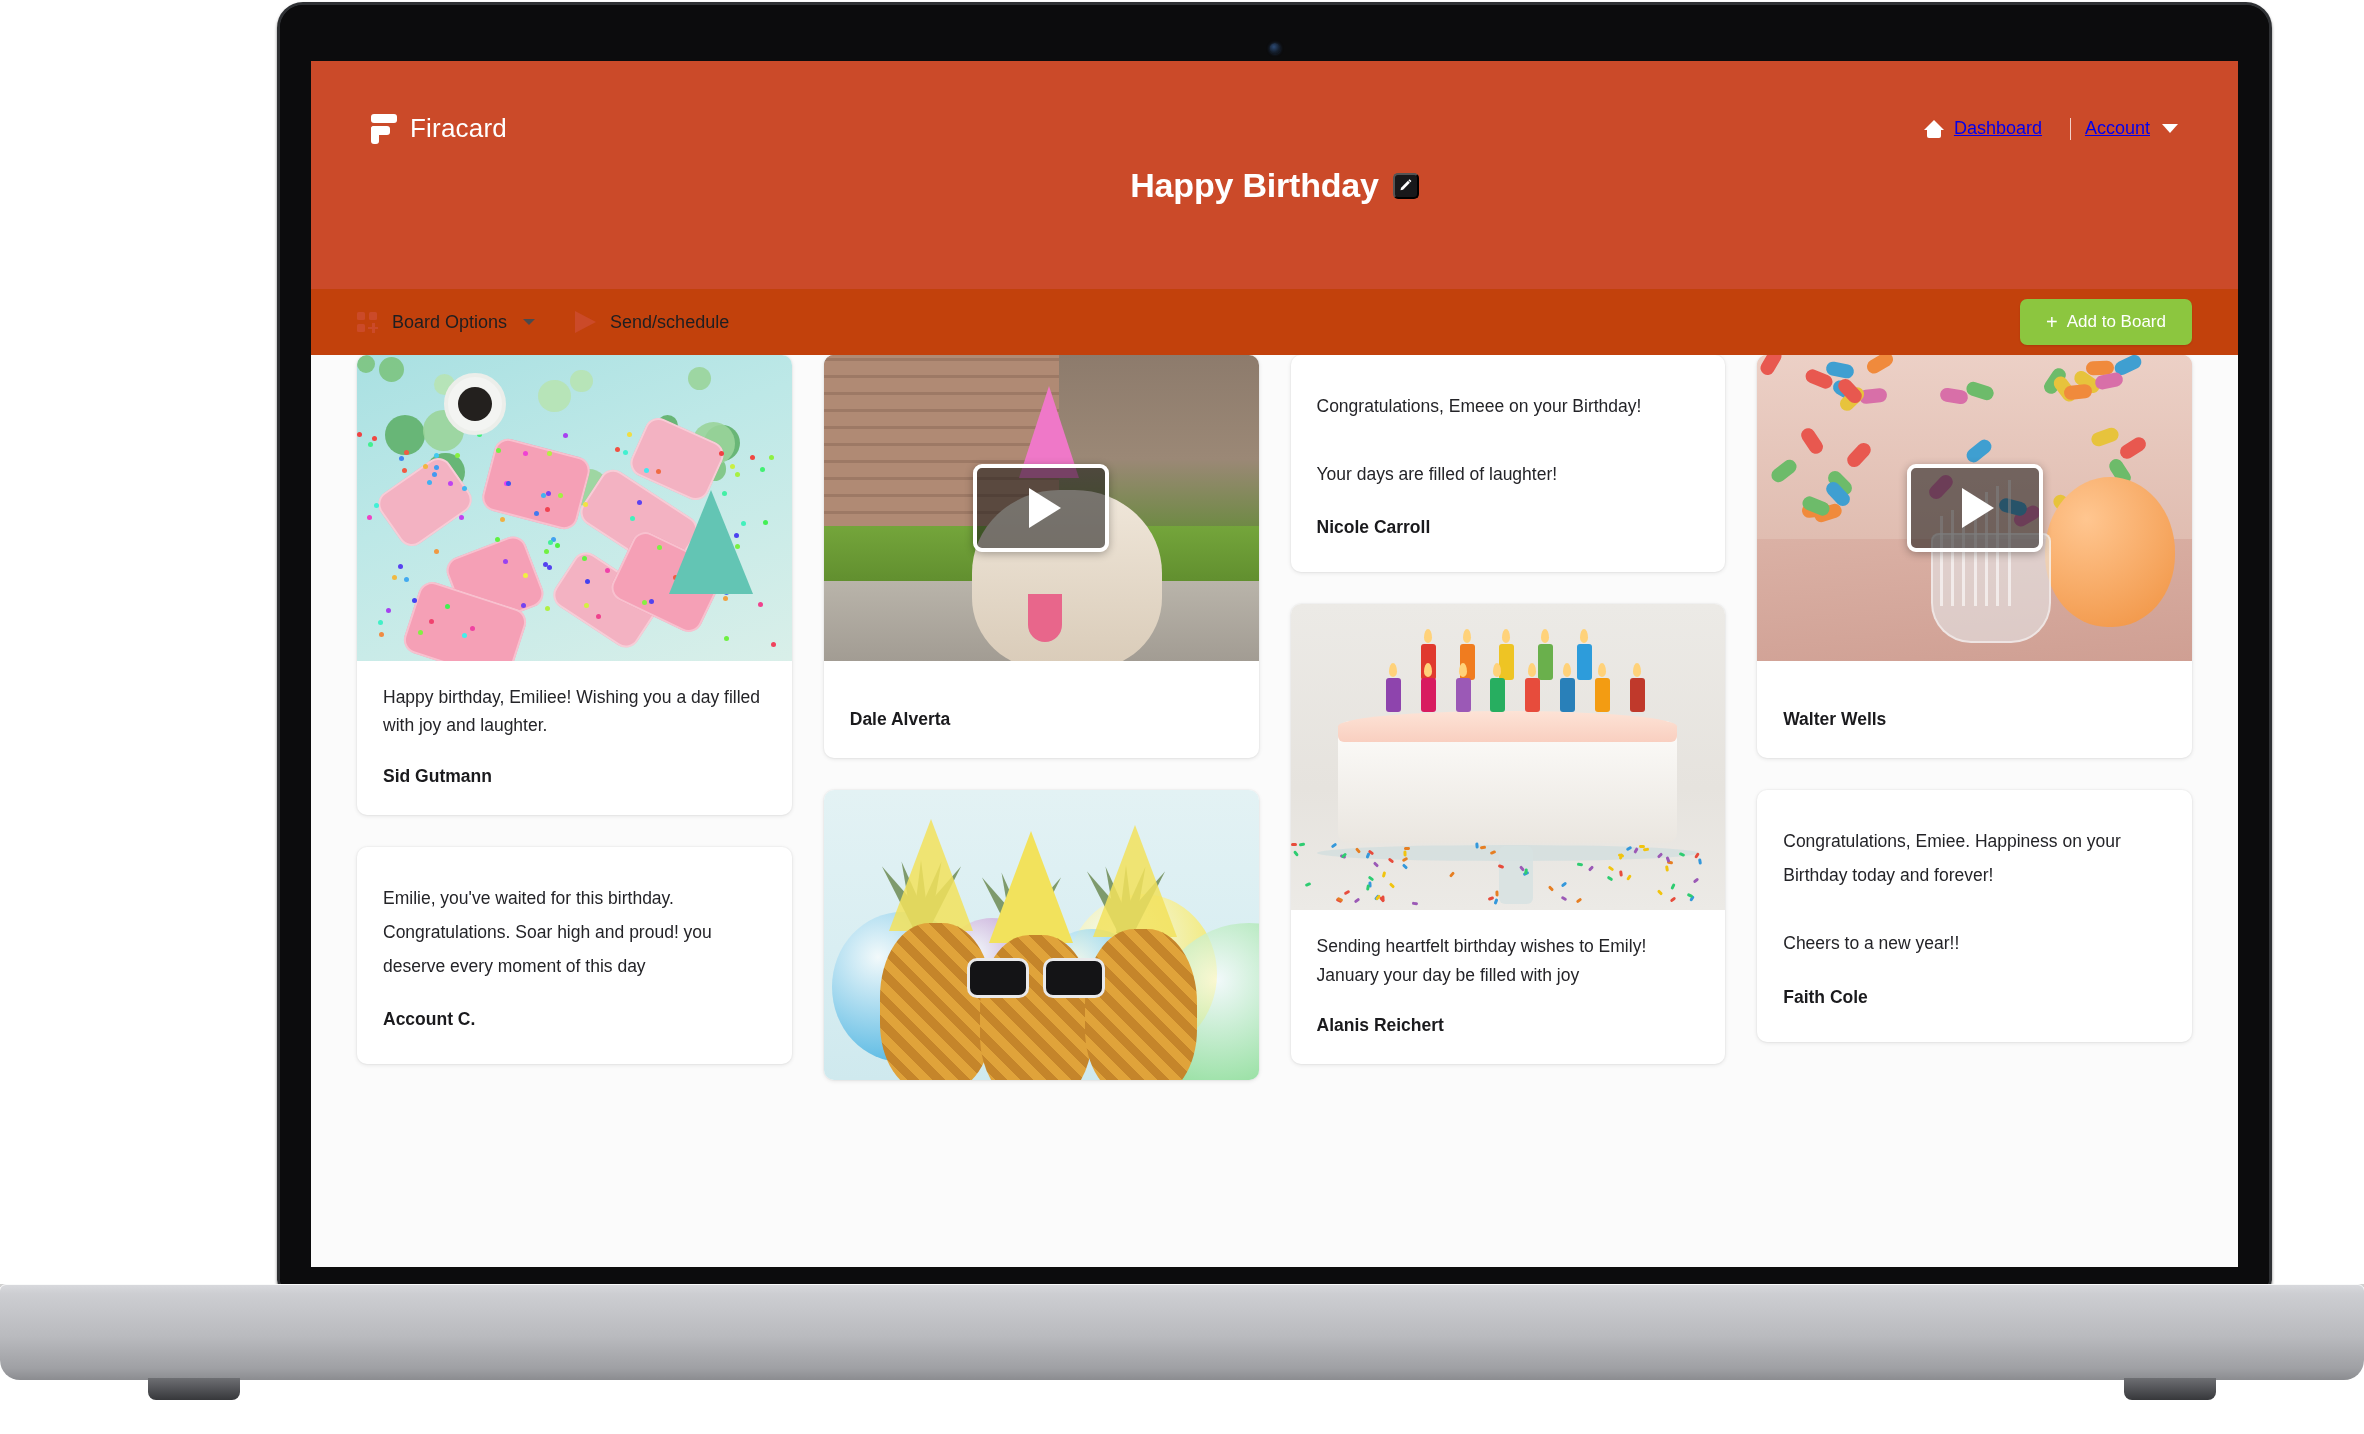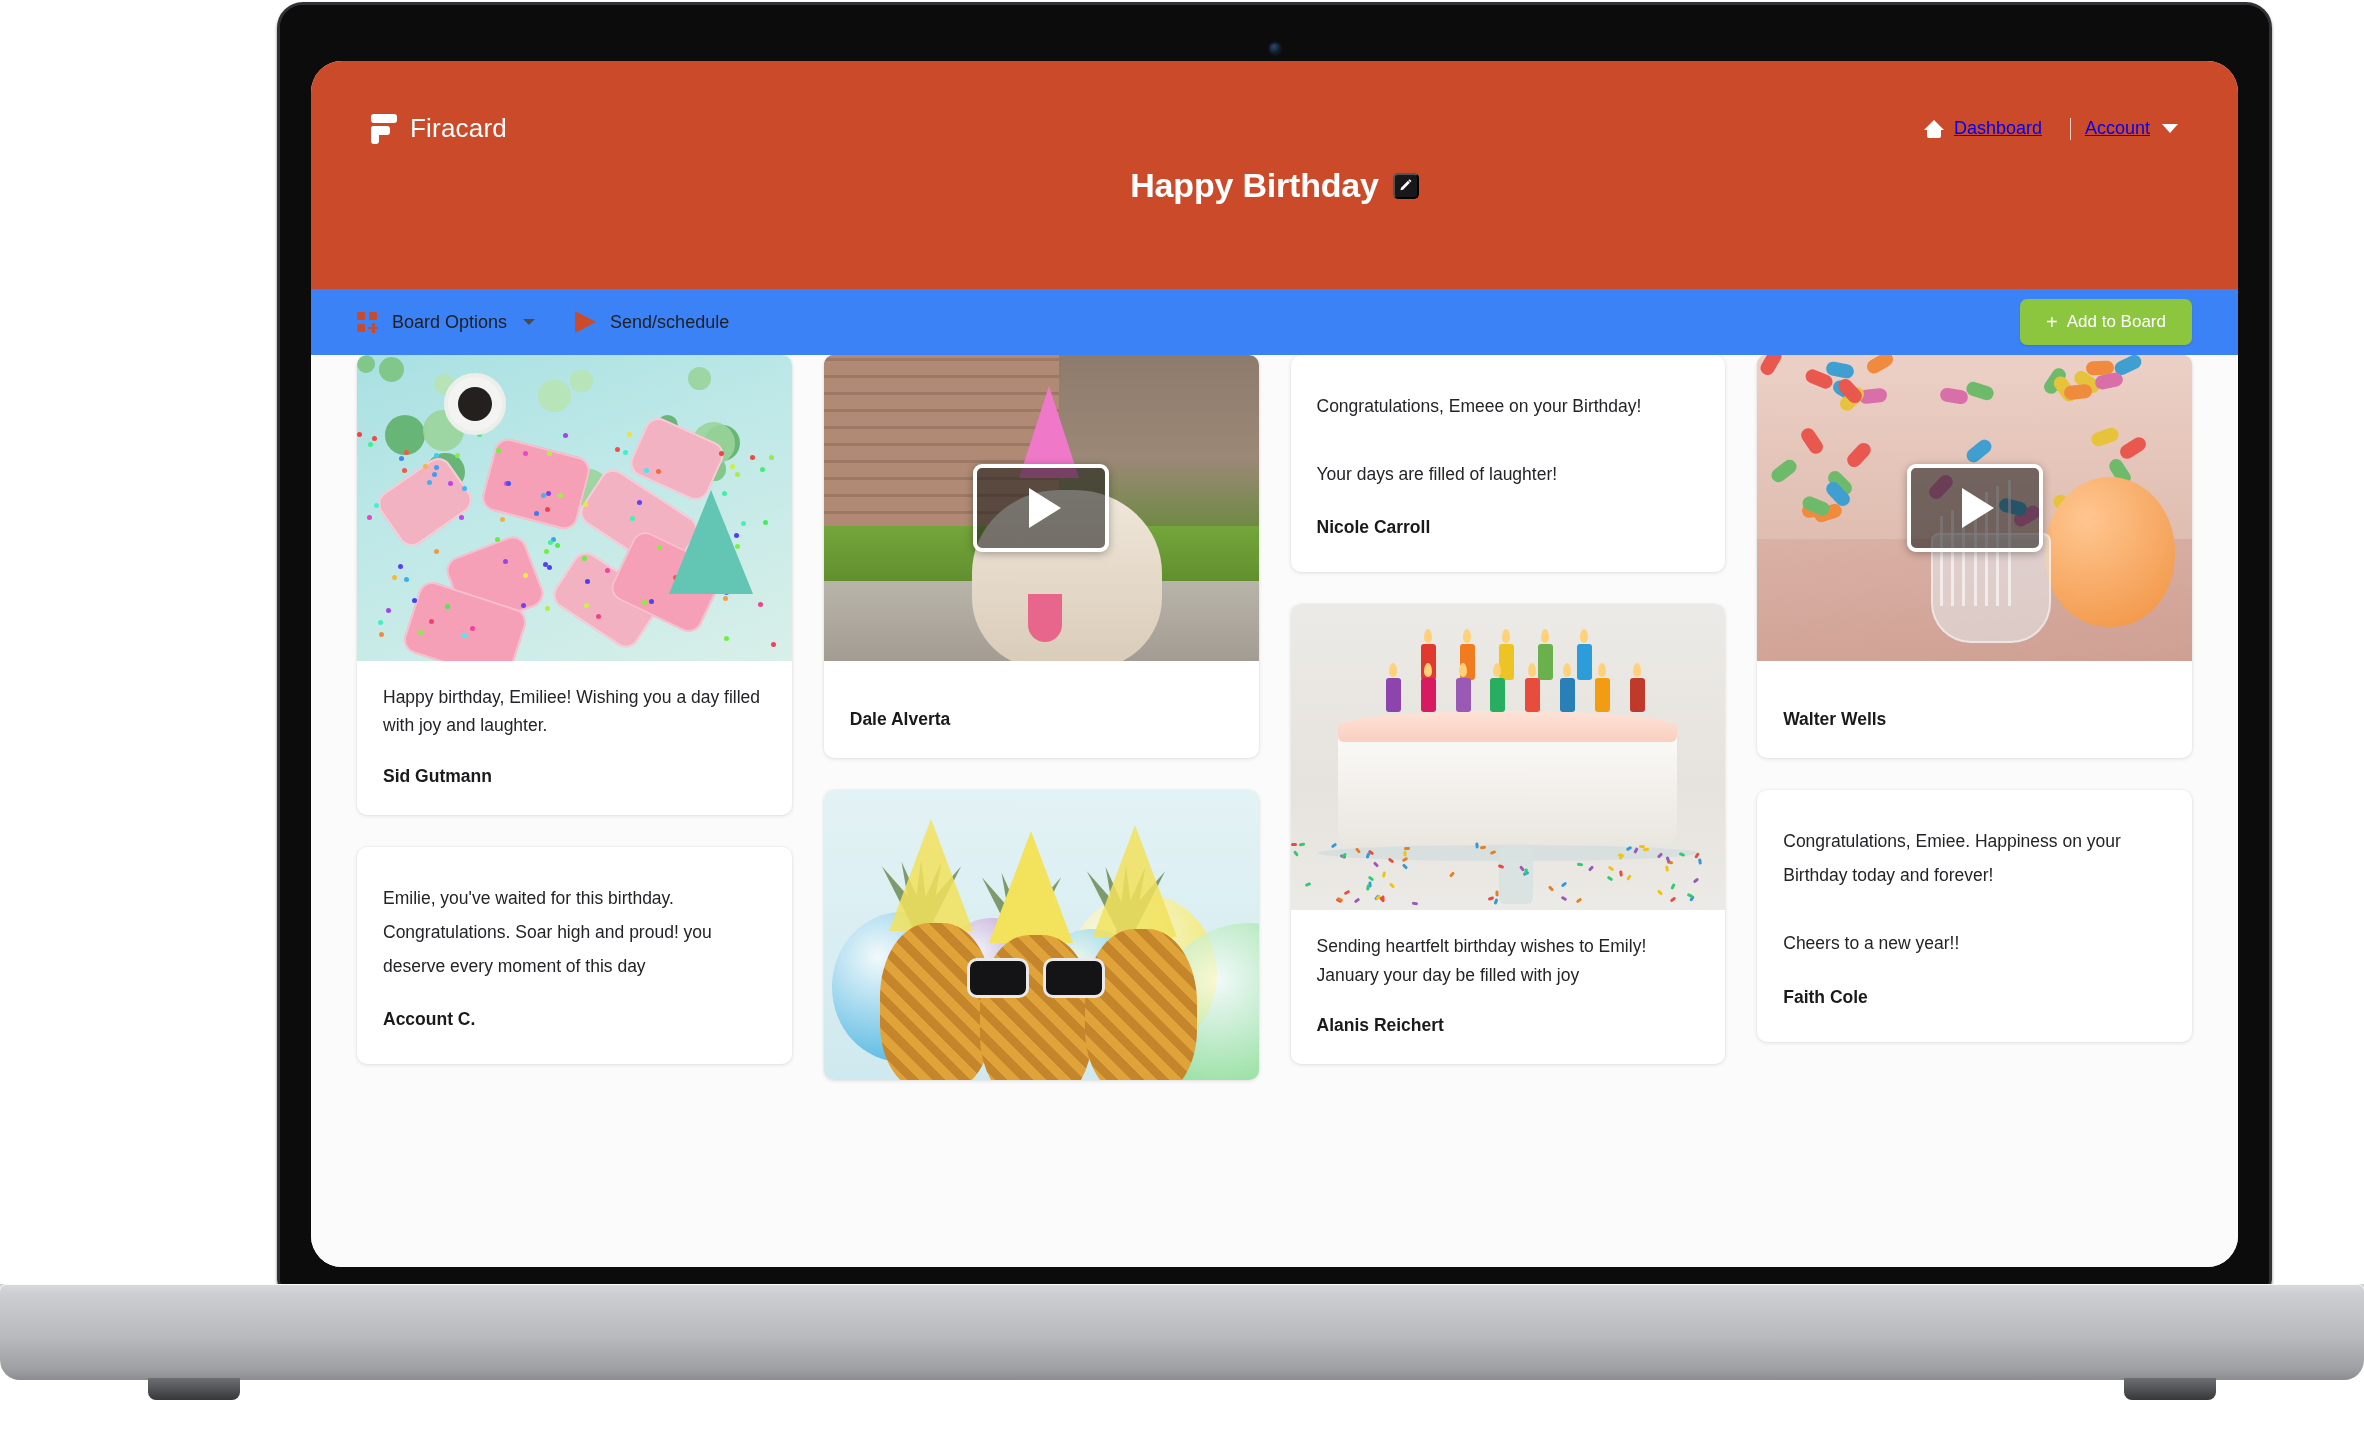--- a/index.html
+++ b/index.html
@@ -32,21 +32,20 @@
     width:11px; height:11px; border-radius:50%;
     background: radial-gradient(circle at 40% 35%, #2c4a74 0%, #15202f 55%, #0a0d12 100%);
     box-shadow: 0 0 3px rgba(40,70,110,.7);
   }
   .screen {
     position:absolute;
     left: 31px; top: 56px;
     width: 1927px; height: 1206px;
     background:#ffffff;
     overflow:hidden;
-    border-radius:31px;
   }
 
   .laptop-base {
     position:absolute;
     left: 0px; top: 1284px;
     width: 2364px; height: 96px;
     background: linear-gradient(180deg, #d9dade 0%, #cdced2 10%, #b9babe 55%, #9fa0a4 88%, #8b8c90 100%);
     border-radius: 6px 6px 20px 20px;
     box-shadow: inset 0 1px 0 rgba(255,255,255,.85);
   }
@@ -111,21 +110,21 @@
     display:flex;align-items:center;justify-content:center;
   }
   .pencil { display:block; width:15px;height:15px; }
   .board-sub { color:#fff; font-size:17px; margin-top:8px; font-weight:400; }
 
   
   .toolbar {
     flex: 0 0 66px;
     display:flex; align-items:center; justify-content:space-between;
     padding: 0 46px 0 46px;
-    background:#3b82f6;
+    background:#c2410c;
   }
   .toolbar-left { display:flex; align-items:center; gap:40px; }
   .tool { display:flex; align-items:center; gap:14px; color:#1e1e21; font-size:18px; }
   .grid-icon { width:21px;height:21px; position:relative; }
   .grid-icon i { position:absolute; width:8px;height:8px; background:#cb4a29; border-radius:1.5px; display:block; }
   .grid-icon i:nth-child(1){ left:0; top:0; }
   .grid-icon i:nth-child(2){ left:12px; top:0; }
   .grid-icon i:nth-child(3){ left:0; top:12px; }
   .grid-icon i:nth-child(4){ left:12px; top:12px; background:transparent; }
   .plus-mini { position:absolute; left:11px; top:11px; width:10px; height:10px; }

